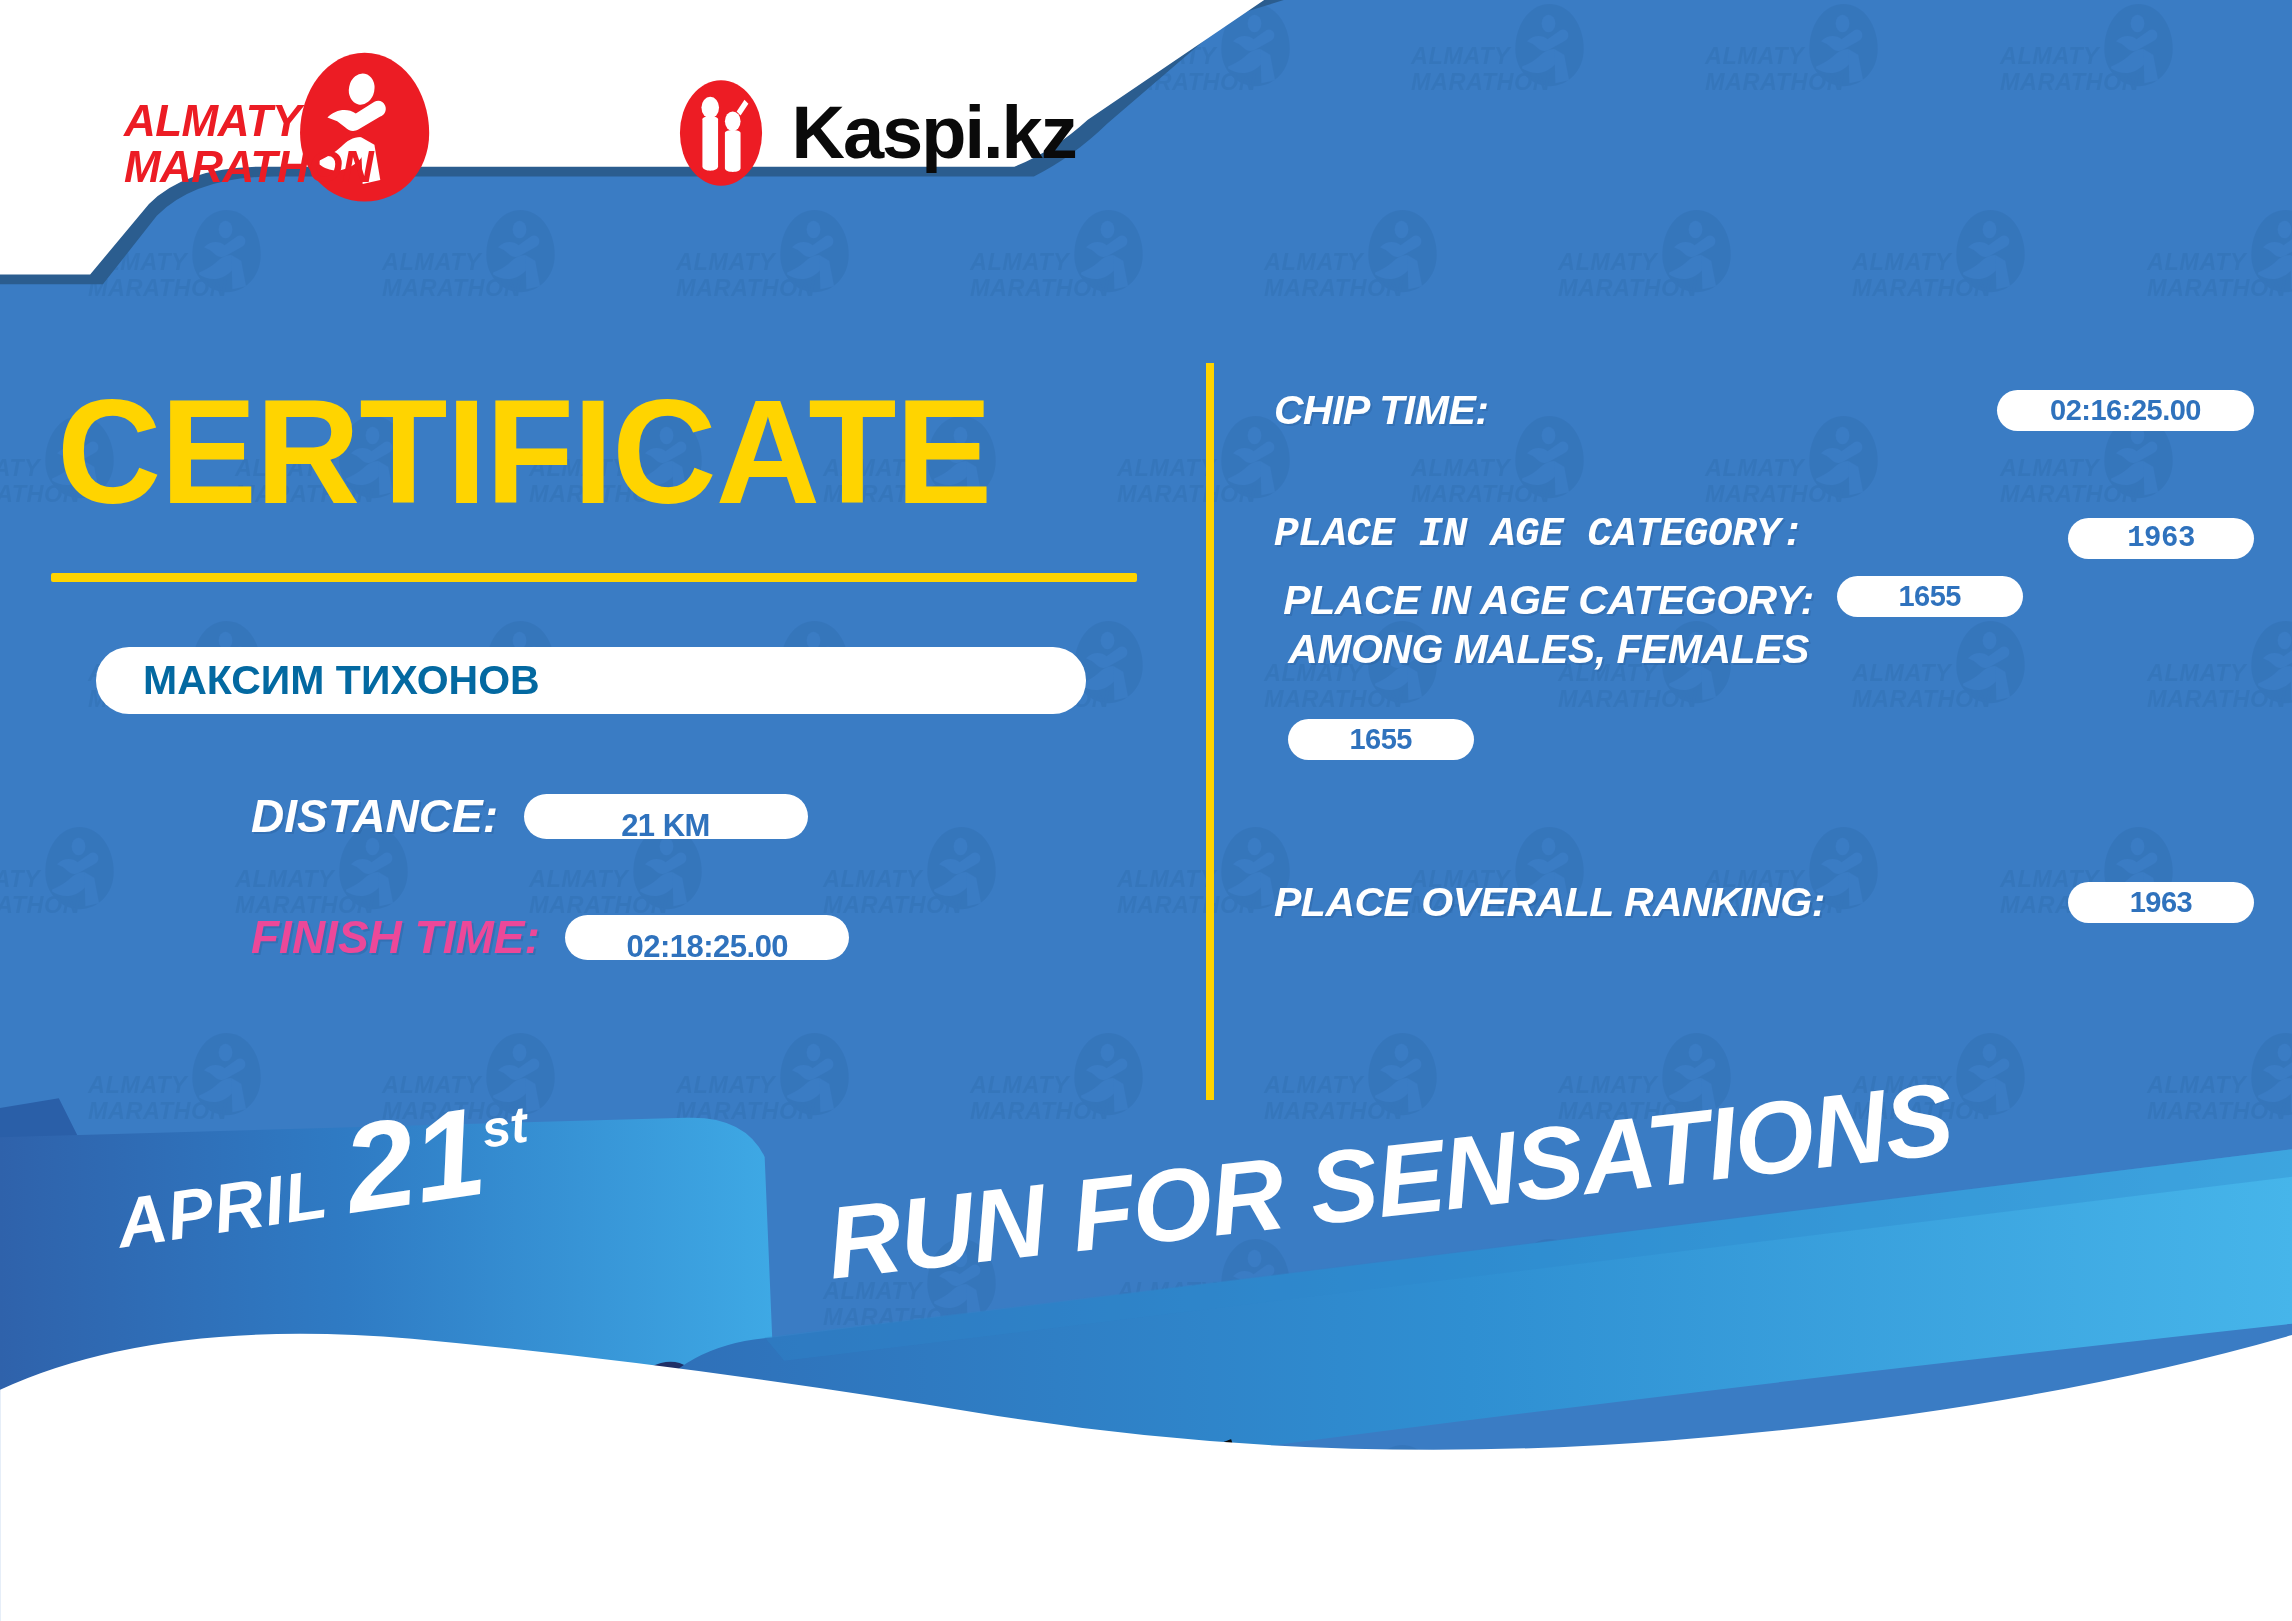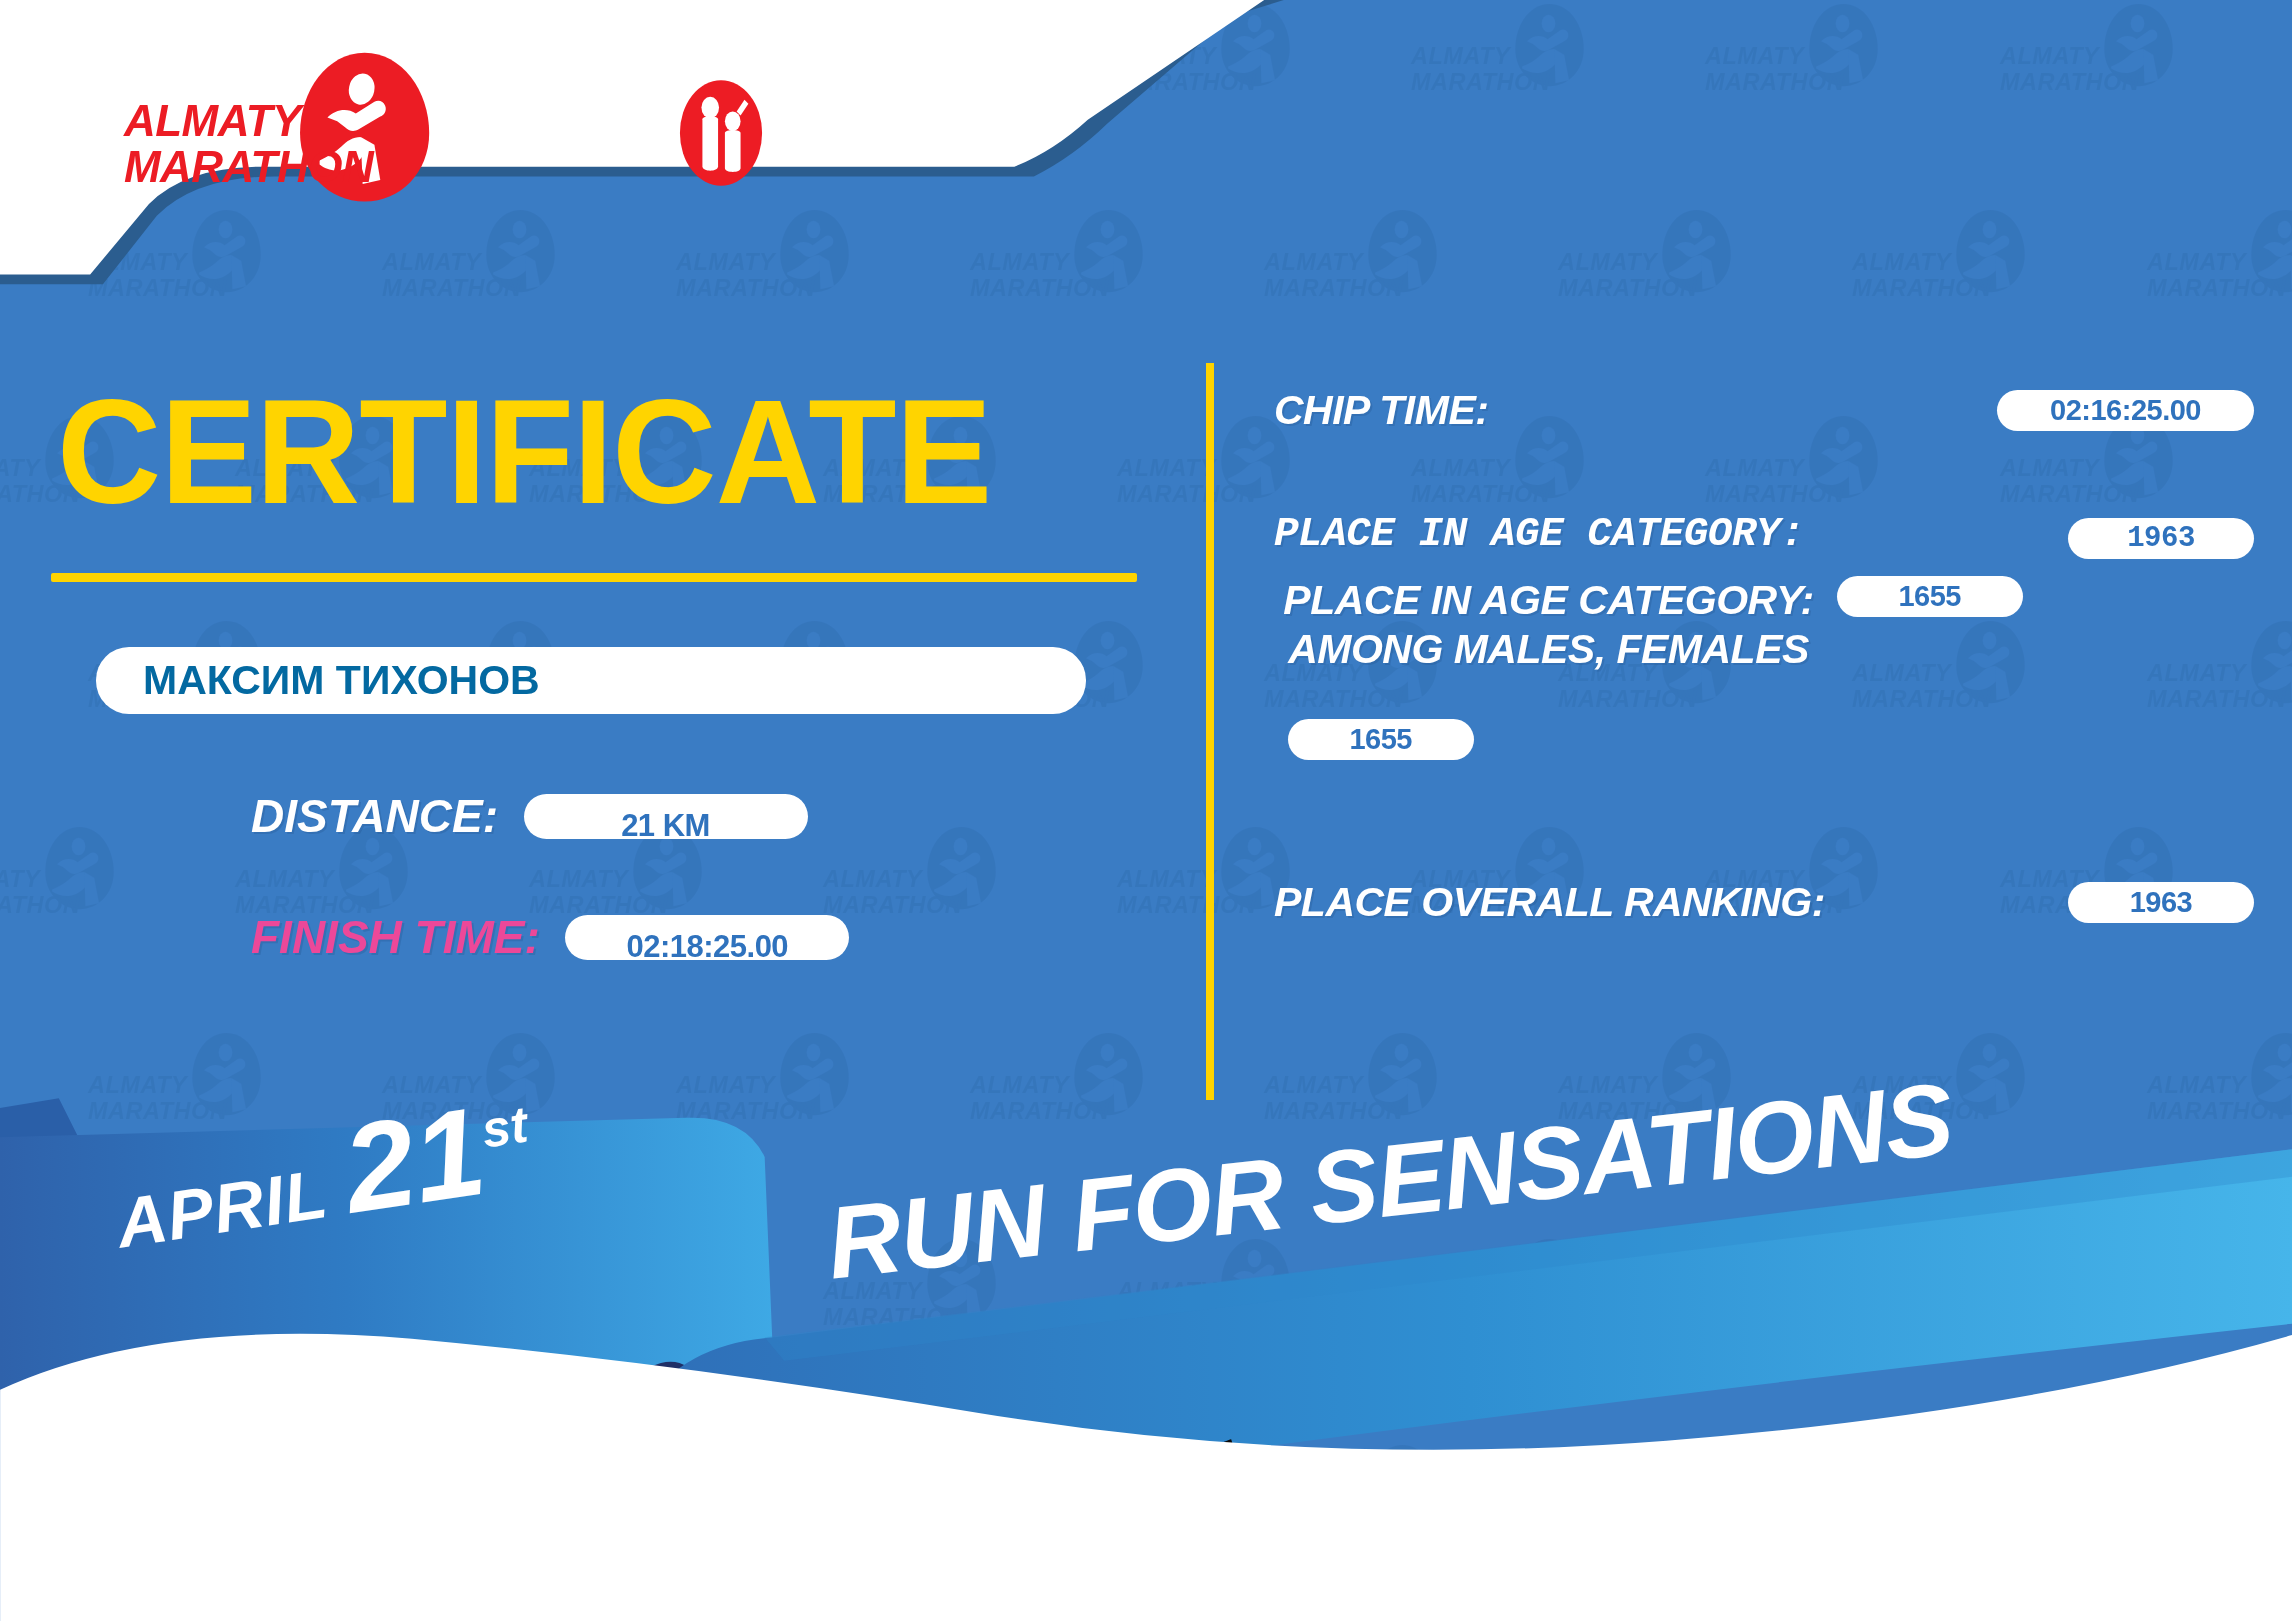--- a/index.html
+++ b/index.html
@@ -1111,20 +1111,21 @@
 
       <div class="kaspi-logo">
         <svg width="90" height="110" viewBox="0 0 92 112">
           <ellipse cx="46" cy="56" rx="42" ry="54" fill="#ed1c24"></ellipse>
           <ellipse cx="35" cy="30" rx="9" ry="11" fill="#ffffff"></ellipse>
           <path d="M27,42 C27,38 43,38 43,42 L43,90 C43,96 27,96 27,90 Z" fill="#ffffff"></path>
           <ellipse cx="58" cy="44" rx="8" ry="10" fill="#ffffff"></ellipse>
           <path d="M50,56 C50,52 66,52 66,56 L66,92 C66,97 50,97 50,92 Z" fill="#ffffff"></path>
           <path d="M62,34 L70,22 L74,26 L66,38 Z" fill="#ffffff"></path>
         </svg>
+        <div class="kaspi-text">Kaspi.kz</div>
       </div>
 
     </div>
   </div>
 
   <div class="cert-title">CERTIFICATE</div>
   <div class="title-rule"></div>
 
   <div class="name-pill">
     <span class="name-text">МАКСИМ ТИХОНОВ</span>

